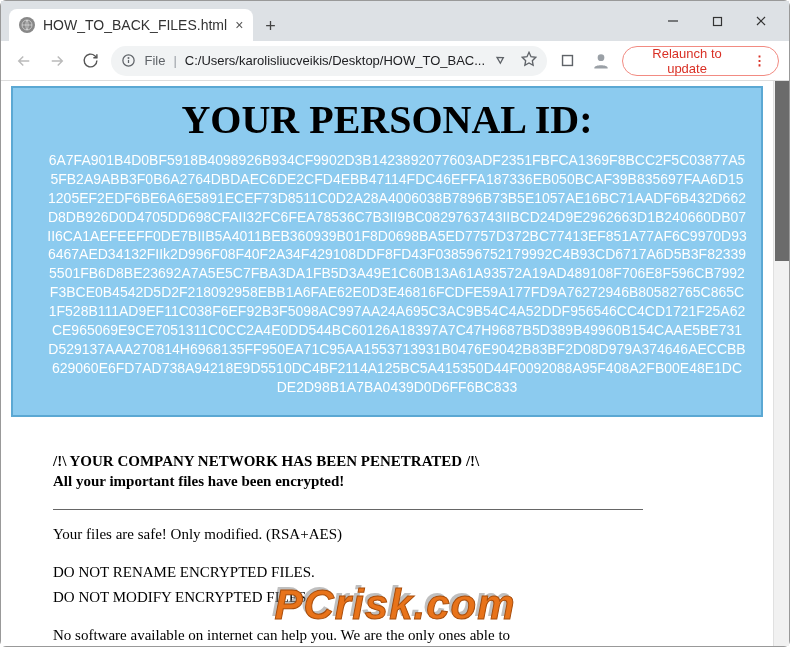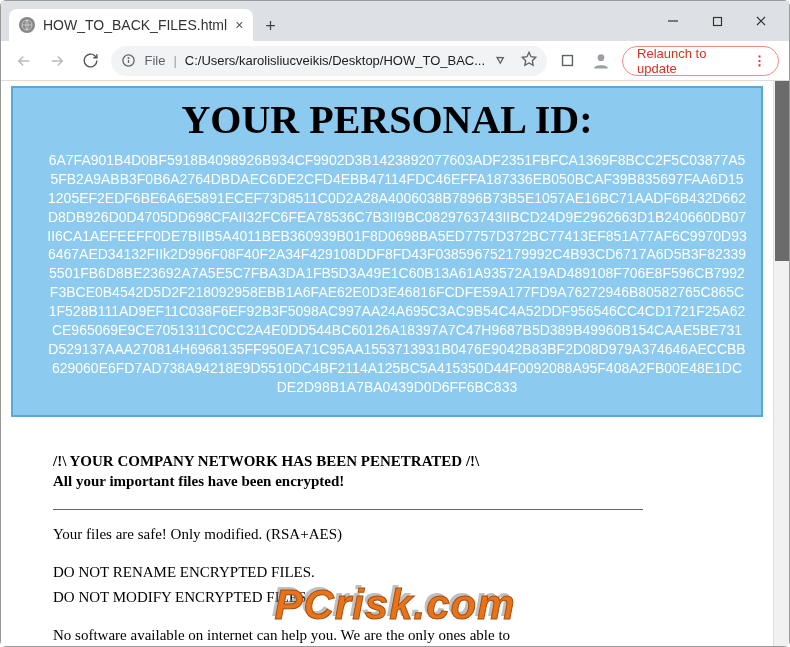--- a/index.html
+++ b/index.html
@@ -86,20 +86,21 @@
 }
 .win-btn svg { stroke: #333; fill: none; }
 .toolbar {
   height: 40px;
   display: flex;
   align-items: center;
   gap: 8px;
   padding: 0 10px;
   border-bottom: 1px solid #ddd;
   background: #fff;
+  text-align: center;
 }
 .nav-btn {
   width: 28px;
   height: 28px;
   display: flex;
   align-items: center;
   justify-content: center;
   color: #555;
   cursor: pointer;
   border-radius: 50%;

